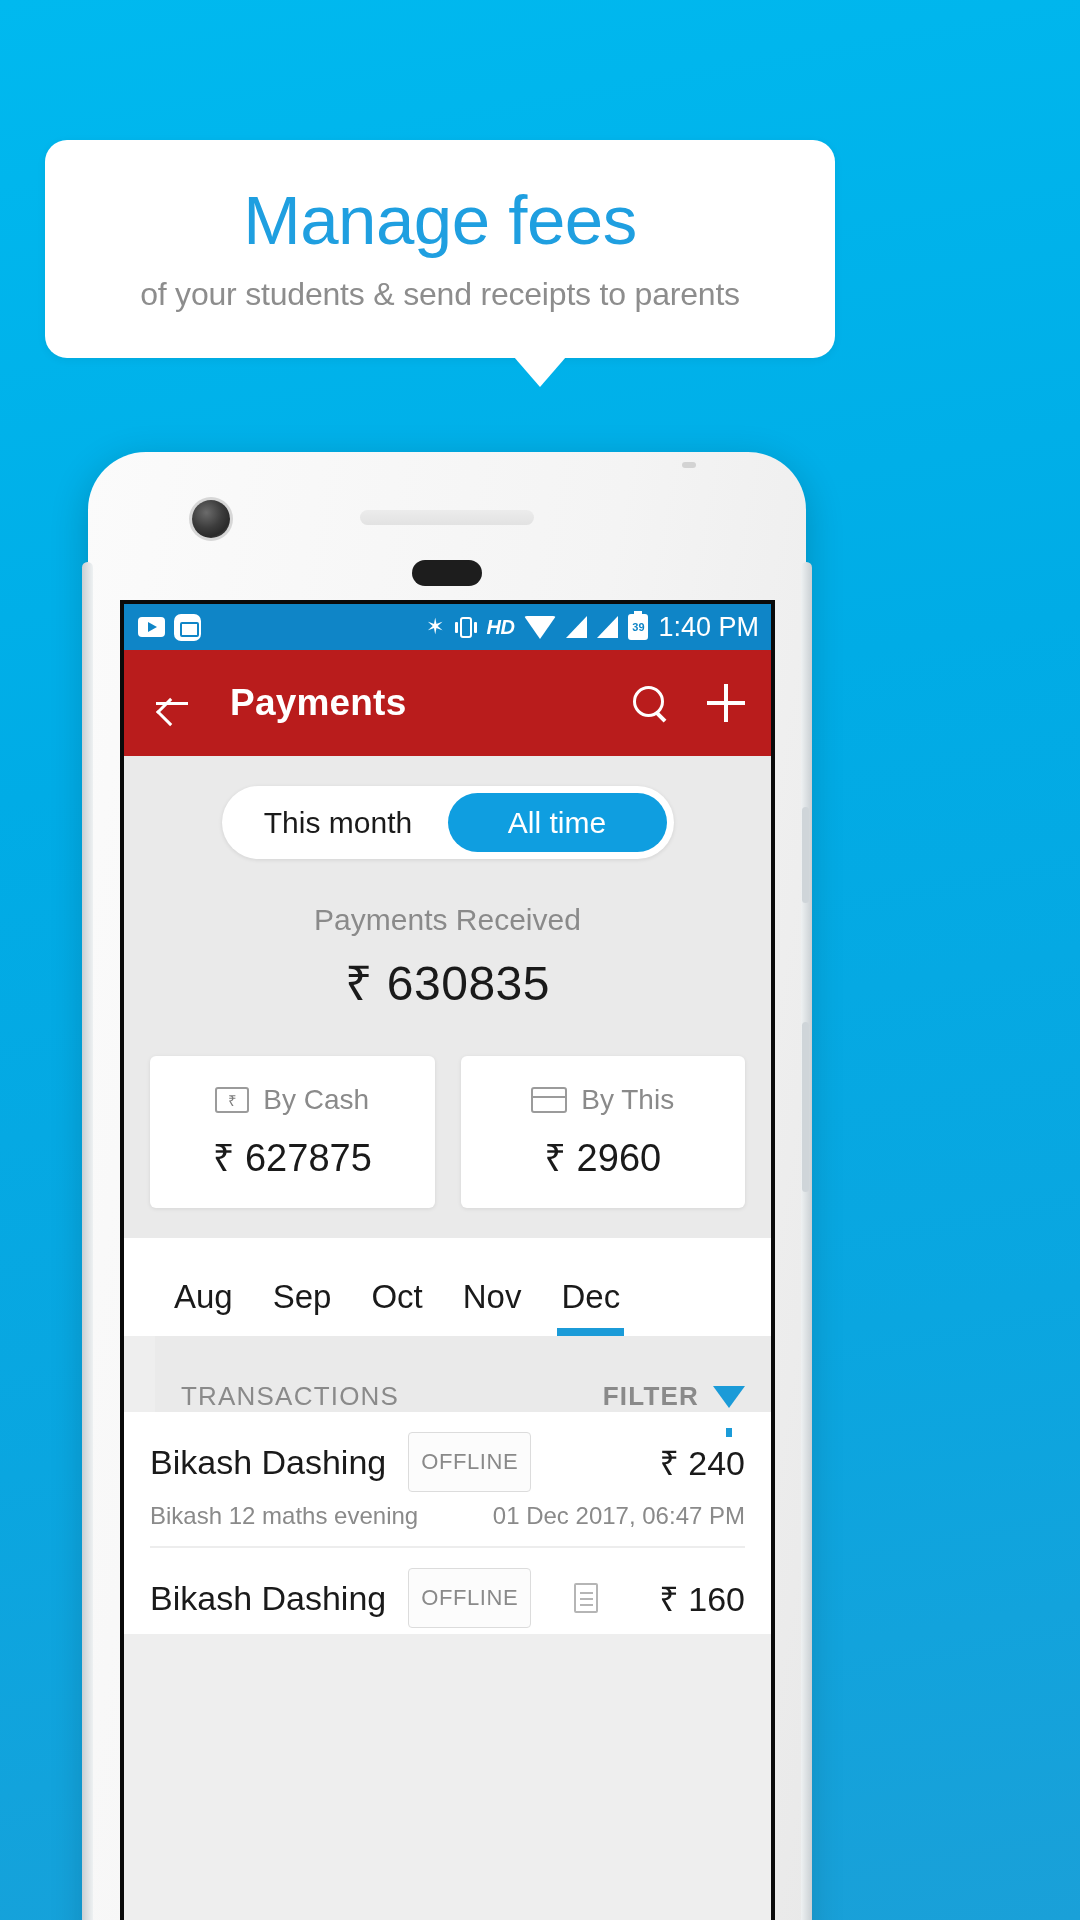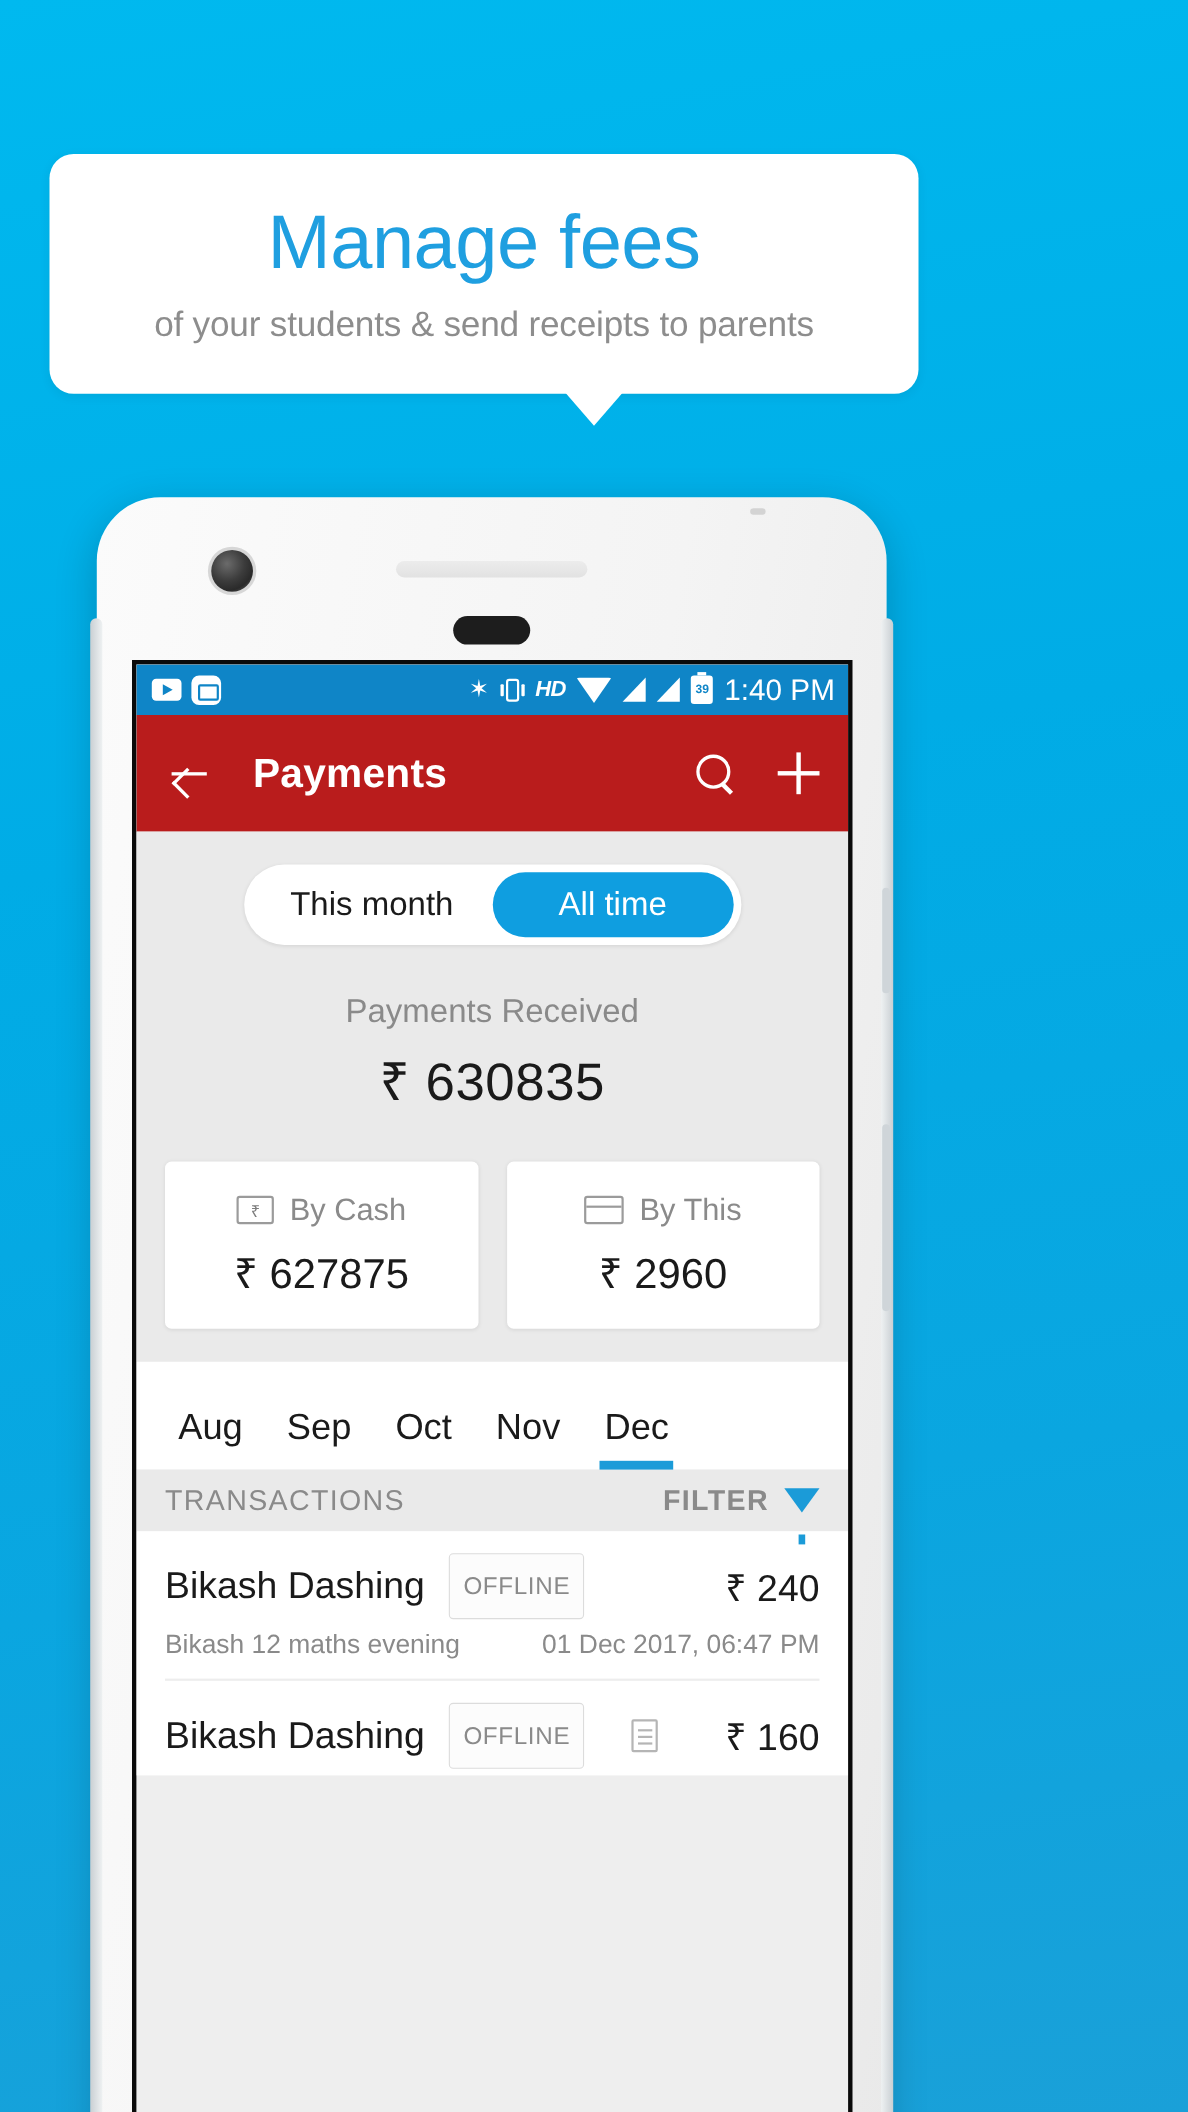--- a/index.html
+++ b/index.html
@@ -233,35 +233,36 @@
   }
   .ic-card::after{
     content:""; position:absolute; left:0; top:7px; width:100%; height:2px; background:#9b9b9b;
   }
   .card-label { font-size: 28px; color:#8a8a8a; }
   .card-value { font-size: 38px; color:#1a1a1a; margin-top: 14px; }
 
   
   .months {
     background:#ffffff; height: 98px; display:flex; align-items:flex-end;
-    padding: 0 18px;
+    padding: 0 30px;
   }
   .month {
     font-size: 33px; color:#1a1a1a; padding: 0 20px 20px;
     position: relative;
   }
   .month.active::after{
     content:""; position:absolute; left: 16px; right: 16px; bottom: 0;
     height: 8px; background:#1b9bd8;
   }
 
   
   .tx-head {
-    background:#eaeaea; height: 56px; display:flex; align-items:center;
+    background:#eaeaea; height: 76px; display:flex; align-items:flex-end;
     padding: 0 26px;
+    margin-left: 31px;
   }
   .tx-head-l { font-size: 26px; color:#8a8a8a; letter-spacing: 1.2px; }
   .tx-head-r { margin-left:auto; display:flex; align-items:center; gap: 14px; font-weight: bold; }
   .tx-filter-label { font-size: 26px; color:#8a8a8a; letter-spacing: 1.2px; }
   .ic-funnel {
     width: 0; height: 0;
     border-left: 16px solid transparent;
     border-right: 16px solid transparent;
     border-top: 22px solid #1b9bd8;
     position: relative;

